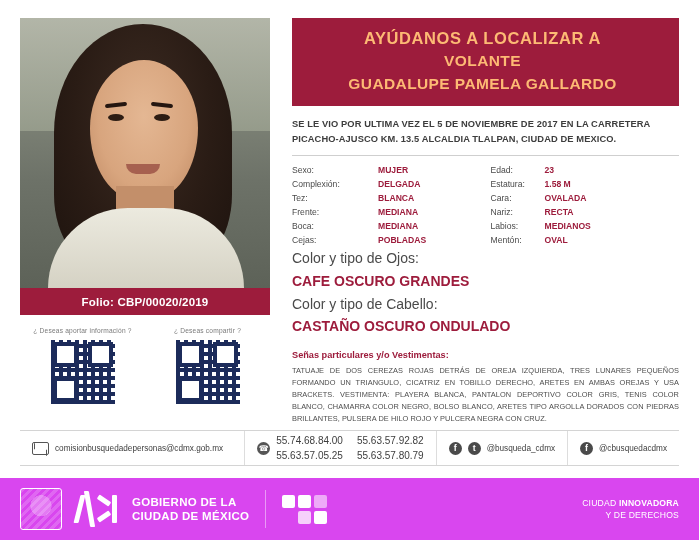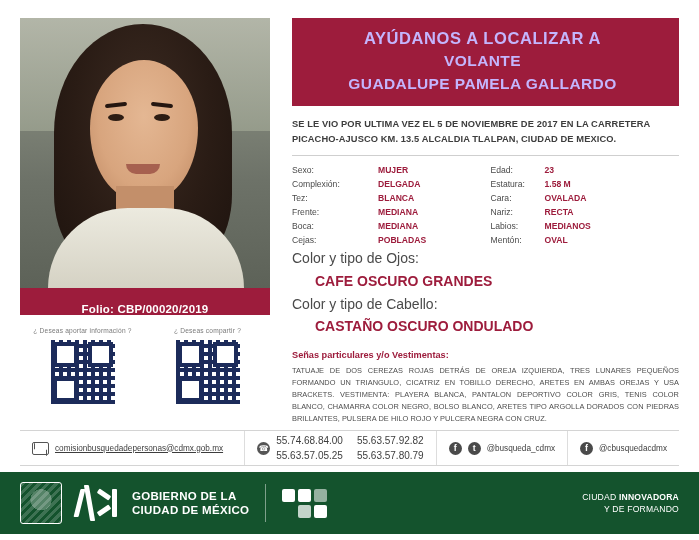--- a/index.html
+++ b/index.html
@@ -104,21 +104,21 @@
     background: #a6604f;
     border-radius: 0 0 18px 18px;
   }
 
   .folio-bar {
     width: 250px;
     height: 27px;
     background: #9d1c3c;
     color: #ffffff;
     display: flex;
-    align-items: flex-end;
+    align-items: center;
     justify-content: center;
     font-size: 11.5px;
     font-weight: bold;
     letter-spacing: .2px;
     box-sizing: border-box;
   }
 
   
   .qr-row {
     display: flex;
@@ -168,21 +168,21 @@
 
   
   .info-col {
     flex: 1;
     padding-left: 22px;
     box-sizing: border-box;
   }
 
   .headline {
     background: #9d1c3c;
-    color: #c4b5fd;
+    color: #fdba74;
     text-align: center;
     padding: 9px 10px 11px 4px;
     box-sizing: border-box;
   }
   .headline-line1 {
     font-size: 16.5px;
     font-weight: bold;
     letter-spacing: .6px;
     line-height: 1.35;
   }
@@ -234,21 +234,21 @@
   }
   .trait-value {
     color: #9d1c3c;
     font-weight: bold;
   }
   .trait-stack {
     font-size: 14px;
     line-height: 1.62;
   }
   .trait-stack .trait-label { width: auto; }
-  .trait-stack .trait-value { display: block; margin-left: 23px; }
+  .trait-stack .trait-value { display: block; }
 
   .senas-title {
     margin-top: 12px;
     font-size: 9.2px;
     font-weight: bold;
     color: #9d1c3c;
   }
   .senas-text {
     margin-top: 5px;
     font-size: 7.4px;
@@ -276,21 +276,21 @@
   .contact-seg {
     display: flex;
     align-items: center;
     gap: 6px;
     padding: 0 12px;
     height: 100%;
   }
   .contact-seg + .contact-seg {
     border-left: 1px solid #dddddd;
   }
-  .contact-seg.grow { flex: 1; text-decoration: underline; }
+  .contact-seg.grow { flex: 1; }
   .phones {
     display: flex;
     gap: 14px;
     font-size: 10px;
     line-height: 1.5;
   }
   .phones .col { white-space: nowrap; }
   .social {
     display: flex;
     align-items: center;
@@ -335,23 +335,23 @@
     font-size: 8px;
     display: inline-flex;
     align-items: center;
     justify-content: center;
     flex: 0 0 auto;
   }
 
   
   .footer {
     position: absolute;
-    left: 0; right: 0; bottom: 6px;
+    left: 0; right: 0; bottom: 0;
     height: 62px;
-    background: #14532d;
+    background: #d946ef;
     color: #ffffff;
     display: flex;
     align-items: center;
     padding: 0 20px;
     box-sizing: border-box;
   }
   .crest {
     width: 40px; height: 40px;
     border: 1.5px solid #ffffff;
     border-radius: 3px;
@@ -609,17 +609,17 @@
         <i></i>
           <i></i>
           <i></i>
           <i></i>
       </div>
     </div>
 
 
     <div class="footer-right">
       <div><span>CIUDAD </span><b>INNOVADORA</b></div>
-      <div>Y DE FORMANDO</div>
+      <div>Y DE DERECHOS</div>
     </div>
   </div>
 
 </div>
 
 </body></html>

